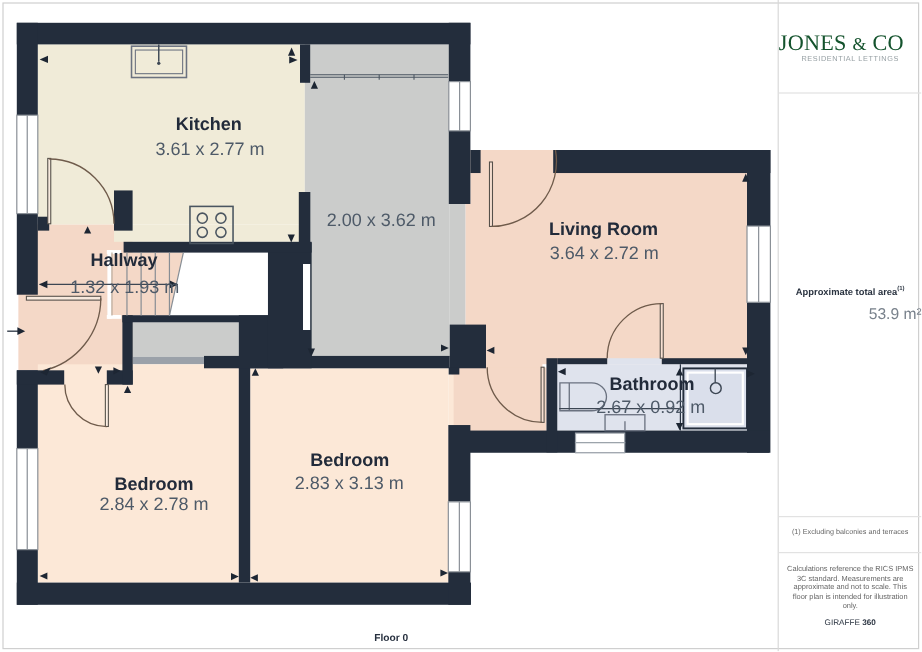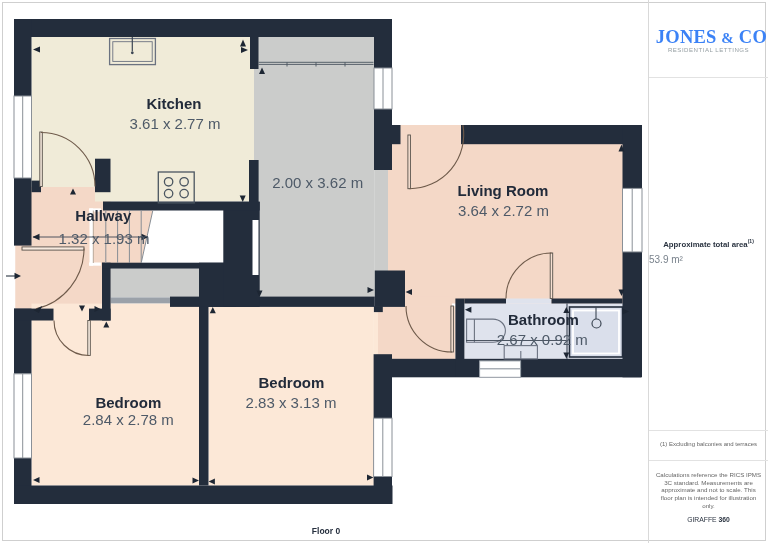--- a/index.html
+++ b/index.html
@@ -317,29 +317,29 @@
 
 <text class="rn" x="543.4" y="325">Bathroom</text>
 
 <text class="rd" x="542.3" y="344.5">2.67 x 0.92 m</text>
 
 <text x="326" y="533.8" font-size="8.5" font-weight="bold" fill="#27303f" text-anchor="middle" font-family="Liberation Sans, sans-serif">Floor 0</text>
 </g>
 </svg>
 <div id="sidebar">
 
-<div style="position:absolute;left:649px;top:27.5px;width:118px;text-align:right;font-family:'Liberation Serif',serif;font-size:18.5px;line-height:18px;color:#3b82f6;letter-spacing:0.2px;white-space:nowrap;font-weight:bold;">JONES <span style="font-size:15px;">&amp;</span> CO</div>
+<div style="position:absolute;left:649px;top:27.5px;width:118px;text-align:left;font-family:'Liberation Serif',serif;font-size:18.5px;line-height:18px;color:#14532d;letter-spacing:0.2px;white-space:nowrap;">JONES <span style="font-size:15px;">&amp;</span> CO</div>
 
 <div style="position:absolute;left:649px;top:46px;width:119px;text-align:center;font-family:'Liberation Sans',sans-serif;font-size:6.1px;color:#97a0a4;letter-spacing:0.5px;white-space:nowrap;">RESIDENTIAL LETTINGS</div>
 
 <div style="position:absolute;left:649px;top:77px;width:119px;border-top:1px solid #e2e2e2;"></div>
 
 <div style="position:absolute;left:649px;top:238px;width:119px;text-align:center;font-family:'Liberation Sans',sans-serif;font-size:7.8px;font-weight:bold;color:#2a3340;">Approximate total area<span style="font-size:5px;vertical-align:super;">(1)</span></div>
 
-<div style="position:absolute;left:649px;top:254px;width:119px;text-align:left;font-family:'Liberation Sans',sans-serif;font-size:10px;color:#79828c;">53.9 m²</div>
+<div style="position:absolute;left:649px;top:254px;width:119px;text-align:right;font-family:'Liberation Sans',sans-serif;font-size:13px;color:#79828c;">53.9 m²</div>
 
 <div style="position:absolute;left:649px;top:430px;width:119px;border-top:1px solid #e2e2e2;"></div>
 
 <div style="position:absolute;left:649px;top:441px;width:119px;text-align:center;font-family:'Liberation Sans',sans-serif;font-size:6px;color:#666;">(1) Excluding balconies and terraces</div>
 
 <div style="position:absolute;left:649px;top:460px;width:119px;border-top:1px solid #e2e2e2;"></div>
 
 <div style="position:absolute;left:651px;top:471px;width:115px;text-align:center;font-family:'Liberation Sans',sans-serif;font-size:6.2px;line-height:7.7px;color:#666;">Calculations reference the RICS IPMS<br>3C standard. Measurements are<br>approximate and not to scale. This<br>floor plan is intended for illustration<br>only.</div>
 
 <div style="position:absolute;left:649px;top:516px;width:119px;text-align:center;font-family:'Liberation Sans',sans-serif;font-size:6.8px;color:#2a3340;">GIRAFFE&nbsp;<b>360</b></div>

